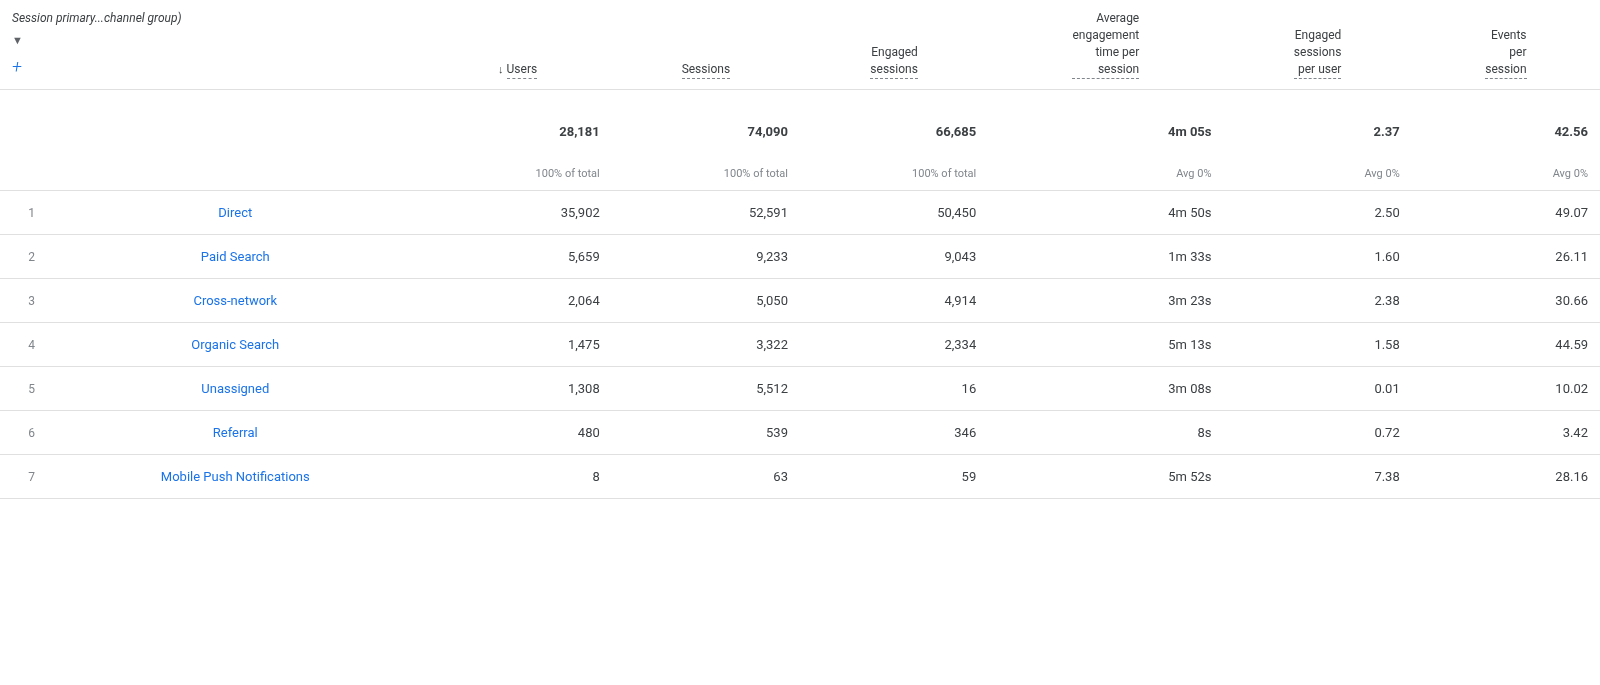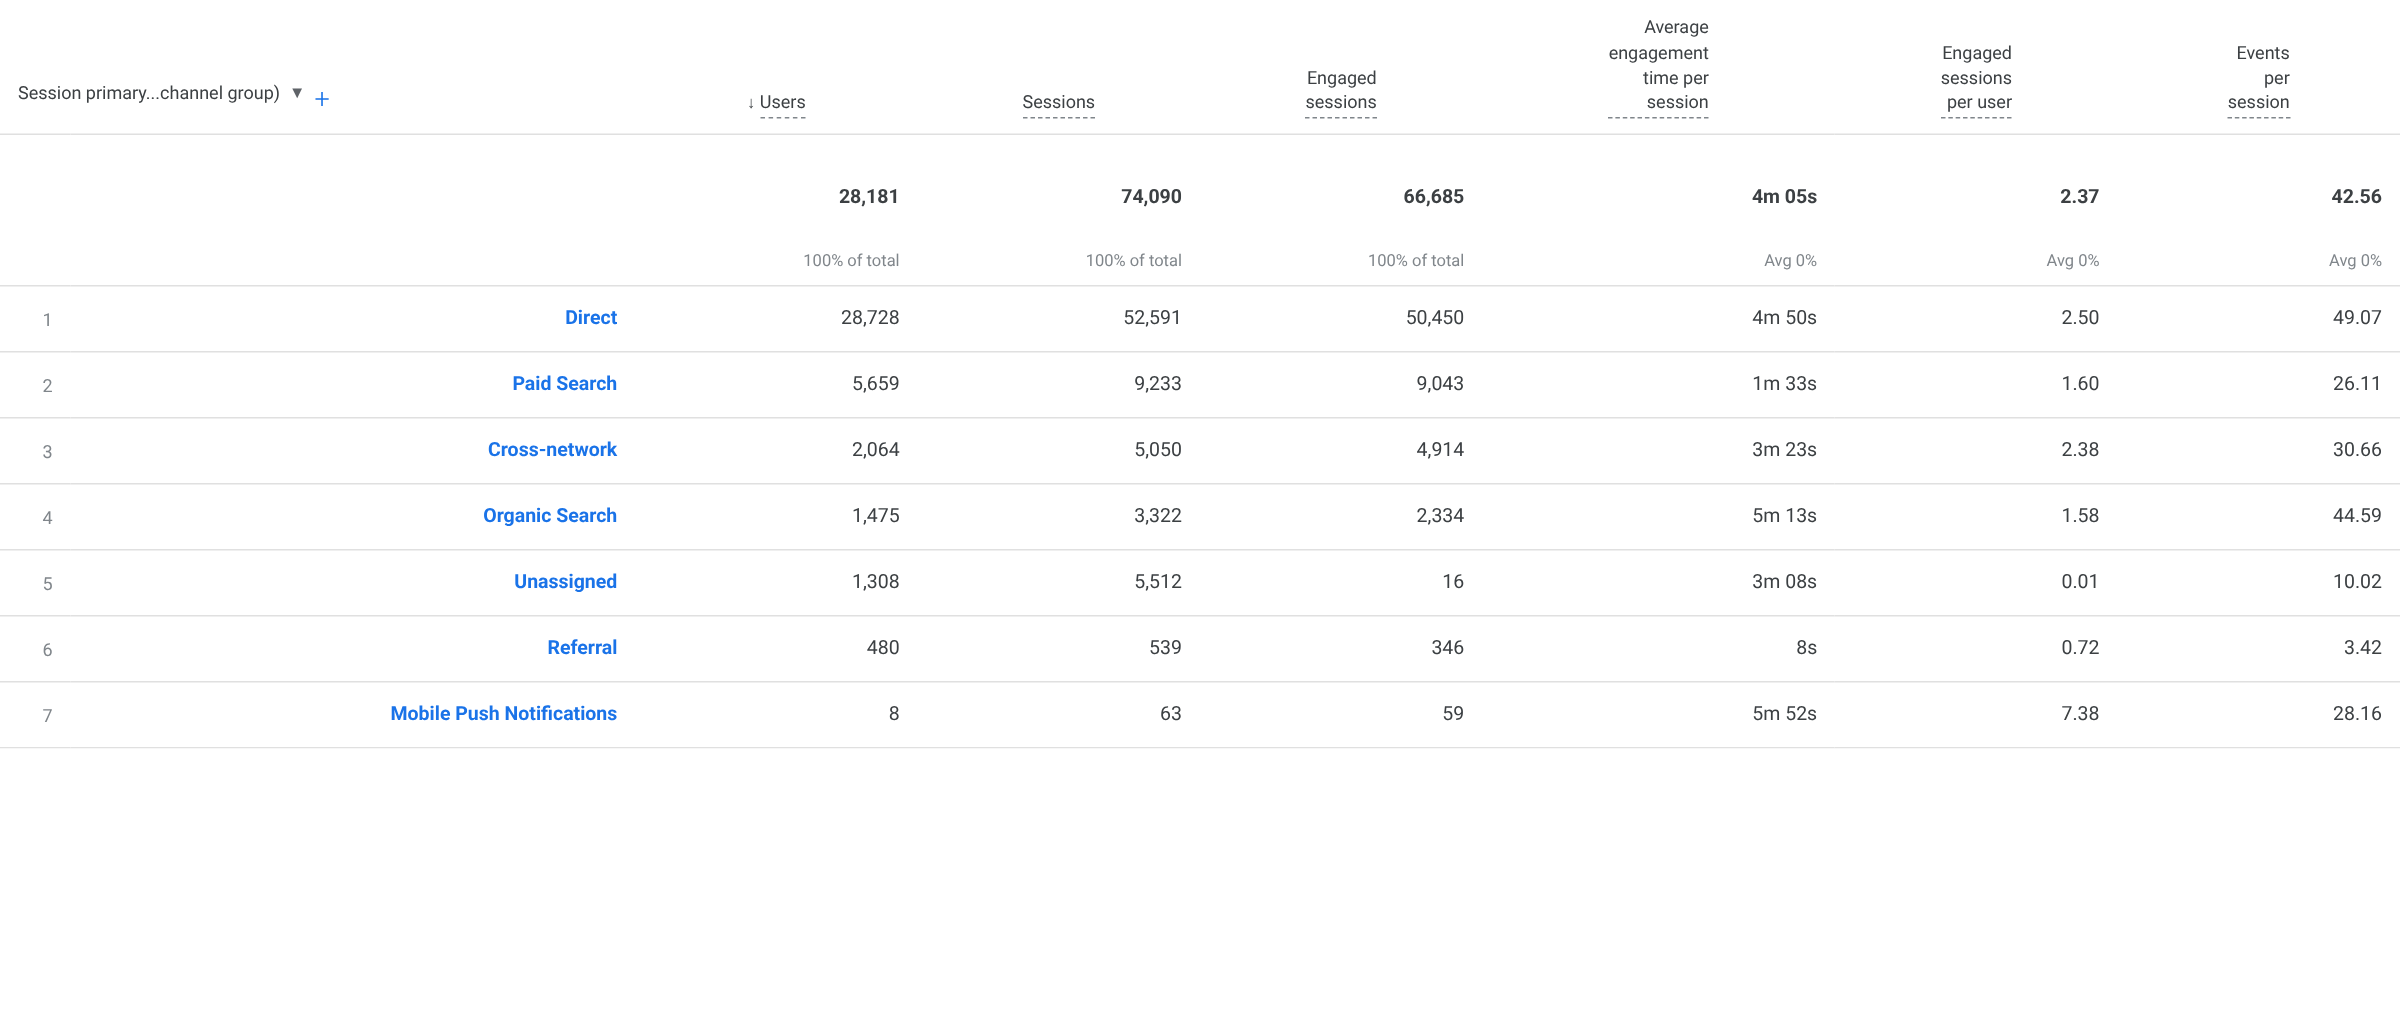--- a/index.html
+++ b/index.html
@@ -53,22 +53,23 @@
     }
 
     thead th .col-header-inner {
       display: flex;
       flex-direction: column;
       align-items: center;
     }
 
     thead th.left-col .col-header-inner {
       align-items: flex-start;
-      flex-direction: row;
+      flex-direction: column;
       gap: 6px;
+      font-style: italic;
     }
 
     .underline-dashed {
       border-bottom: 1px dashed #80868b;
       display: inline-block;
       padding-bottom: 1px;
     }
 
     .sort-icon {
       margin-right: 3px;
@@ -111,22 +112,22 @@
       color: #3c4043;
     }
 
     tbody td.row-num {
       text-align: right;
       color: #80868b;
       font-size: 12px;
     }
 
     tbody td.row-label {
-      text-align: right;
-      font-weight: 700;
+      text-align: center;
+      font-weight: 400;
       color: #1a73e8;
     }
 
     .dimension-header {
       display: flex;
       align-items: center;
       gap: 6px;
     }
 
     .add-btn {
@@ -225,21 +226,21 @@
         </td>
         <td>
           <span class="totals-main">42.56</span>
           <span class="totals-sub">Avg 0%</span>
         </td>
       </tr>
 
     <tr>
     <td class="row-num">1</td>
     <td class="row-label">Direct</td>
-    <td>28,728</td>
+    <td>35,902</td>
     <td>52,591</td>
     <td>50,450</td>
     <td>4m 50s</td>
     <td>2.50</td>
     <td>49.07</td>
   </tr>
         <tr>
     <td class="row-num">2</td>
     <td class="row-label">Paid Search</td>
     <td>5,659</td>

